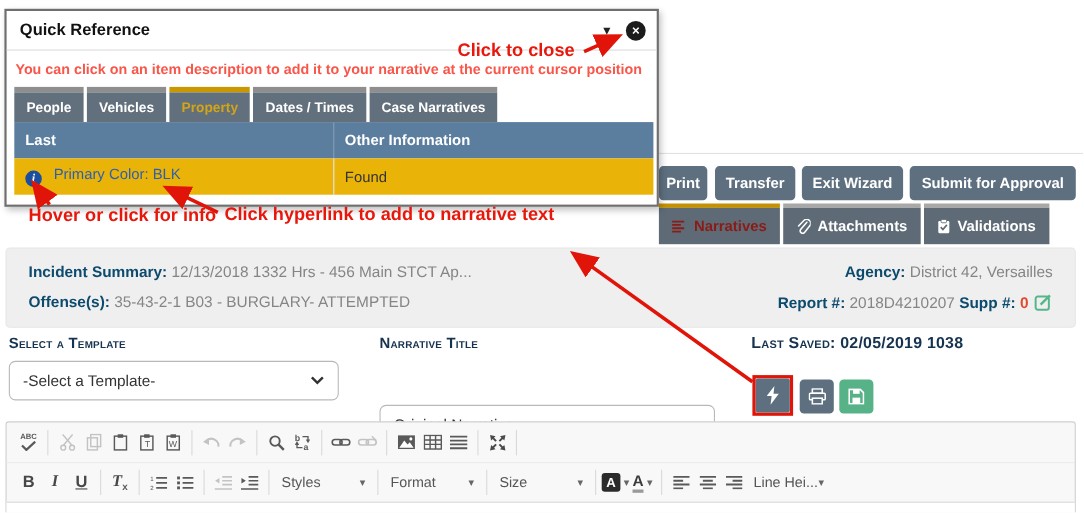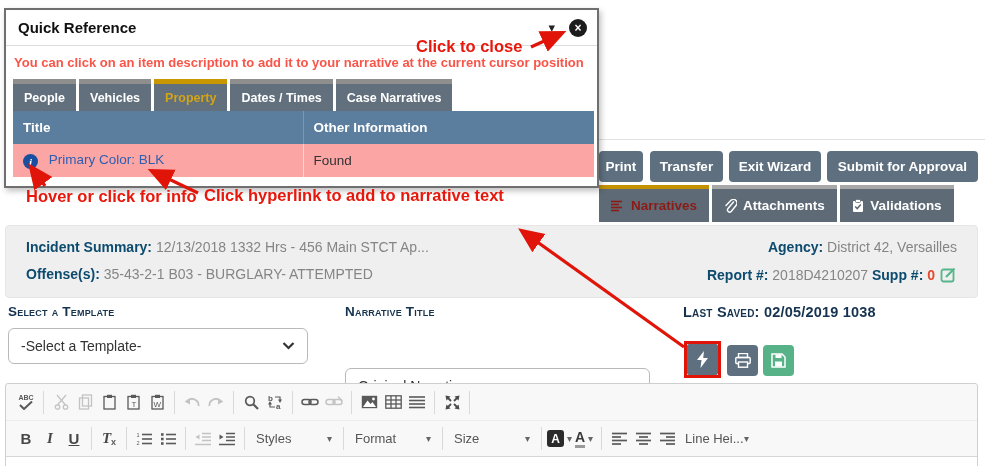--- a/index.html
+++ b/index.html
@@ -77,21 +77,21 @@
   .popup-tabs { display:flex; gap:3px; margin:2px 0 0 7px; }
   .ptab { cursor:pointer; }
   .ptab .bar { height:5px; background:#8e8e8e; }
   .ptab.active .bar { background:#c99700; }
   .ptab .body { height:27px; background:#62707d; color:#fff; font-size:12.5px; font-weight:bold;
     display:flex; align-items:center; padding:0 11px; }
   .ptab.active .body { color:#d2a417; }
   .ptable { margin:0 7px; width:581px; border-collapse:collapse; }
   .ptable th { background:#5b7d9e; color:#fff; text-align:left; font-size:13.5px; height:33px; padding:0 10px; border-right:1px solid #7e97b1; }
   .ptable th:last-child { border-right:none; }
-  .ptable td { background:#fca5a5; font-size:13.5px; height:33px; padding:0 10px; color:#333; border-right:1px solid #dde3ec; }
+  .ptable td { background:#eab308; font-size:13.5px; height:33px; padding:0 10px; color:#333; border-right:1px solid #dde3ec; }
   .ptable td:last-child { border-right:none; }
   .info-icon {
     display:inline-flex; width:15px; height:15px; border-radius:50%; background:#1a4fa0;
     color:#fff; align-items:center; justify-content:center;
     font-family:"Liberation Serif", serif; font-style:italic; font-weight:bold; font-size:11px;
     margin-right:7px; vertical-align:-2px; cursor:pointer;
   }
   .plink { color:#2d5fb0; text-decoration:none; cursor:pointer; }
   
   .anno { position:absolute; z-index:20; color:#e8170b; font-weight:bold; font-size:16.5px; white-space:nowrap; }
@@ -506,21 +506,21 @@
           <div class="body">Dates / Times</div>
       </div>
       <div class="ptab">
         <div class="bar"></div>
           <div class="body">Case Narratives</div>
       </div>
     </div>
     <table class="ptable">
       <thead>
         <tr>
-          <th style="width:290px;">Title</th>
+          <th style="width:290px;">Last</th>
           <th>Other Information</th>
         </tr>
       </thead>
       <tbody>
         <tr>
           <td>
             <span class="info-icon">i</span>
             <a class="plink">Primary Color: BLK</a>
           </td>
           <td>Found</td>

